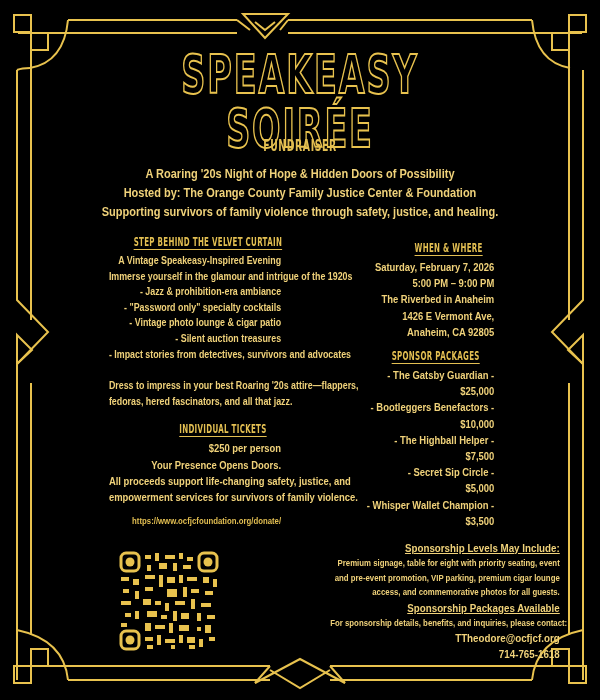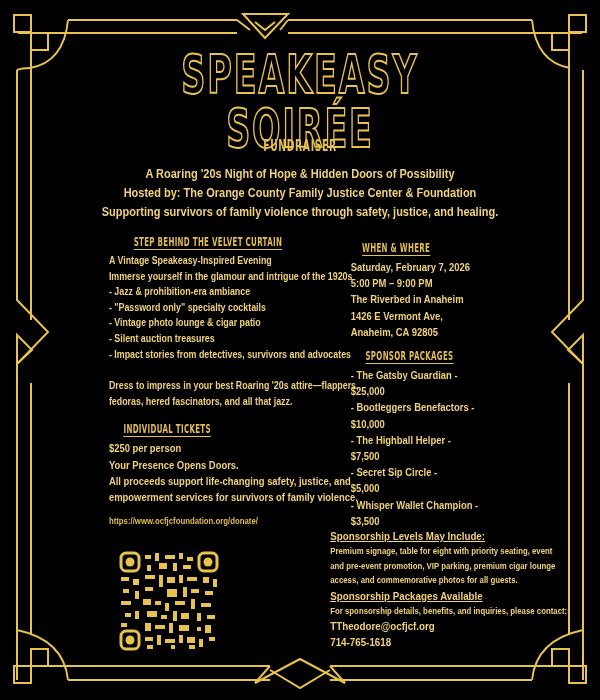--- a/index.html
+++ b/index.html
@@ -25,21 +25,21 @@
       position: absolute; left: 0; width: 600px; top: 137px; text-align: center;
       font-family: "DejaVu Sans", sans-serif; font-weight: 700;
       font-size: 15px; letter-spacing: 1px; color: #e3bf52;
       transform: scaleX(0.62); transform-origin: center;
     }
     .intro {
       position: absolute; left: 0; width: 600px; top: 165px; text-align: center;
       font-weight: 700; font-size: 12.5px; line-height: 19px; color: #f0d27a;
       transform: scaleX(0.88); transform-origin: center;
     }
-    .col { position: absolute; text-align: left; }
+    .col { position: absolute; text-align: right; }
     .col-left { left: 90px; width: 210px; }
     .col-right { left: 335px; width: 175px; margin-top: 6px; }
     .col .inner { transform: scaleX(0.82); transform-origin: center top; width: 100%; }
 
     .sec-head {
       font-family: "DejaVu Sans", sans-serif; font-weight: 700; font-size: 11.5px;
       letter-spacing: 0.5px; text-decoration: underline; text-underline-offset: 3px;
       color: #e3bf52; text-transform: uppercase; white-space: nowrap;
       display: inline-block; transform: scaleX(0.75); transform-origin: center;
     }
@@ -221,21 +221,21 @@
       <div class="line big">$10,000</div>
       <div class="line big">- The Highball Helper -</div>
       <div class="line big">$7,500</div>
       <div class="line big">- Secret Sip Circle -</div>
       <div class="line big">$5,000</div>
       <div class="line big">- Whisper Wallet Champion -</div>
       <div class="line big">$3,500</div>
     </div>
   </div>
 
-  <div class="col" style="left:310px; width:270px; top:528px;">
+  <div class="col" style="left:310px; width:270px; top:540px;">
     <div class="inner" style="transform: scaleX(0.85);">
       <div class="sub-ul">Sponsorship Levels May Include:</div>
       <div class="line small">Premium signage, table for eight with priority seating, event and pre-event promotion, VIP parking, premium cigar lounge access, and commemorative photos for all guests.</div>
       <div class="sub-ul">Sponsorship Packages Available</div>
       <div class="line small" style="white-space:nowrap">For sponsorship details, benefits, and inquiries, please contact:</div>
       <div class="line big">TTheodore@ocfjcf.org</div>
       <div class="line big">714-765-1618</div>
     </div>
   </div>
 </div>

